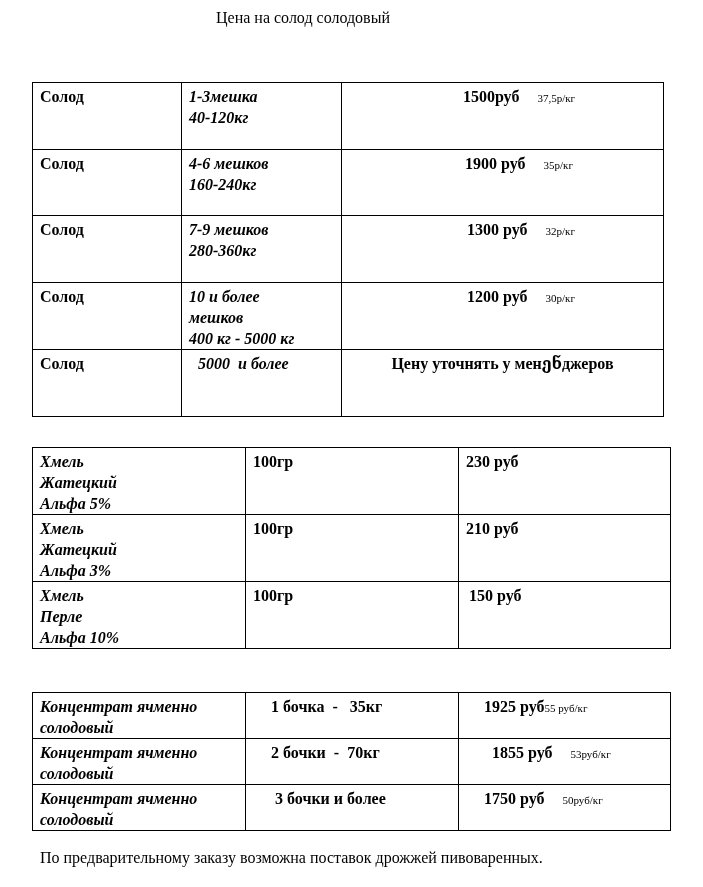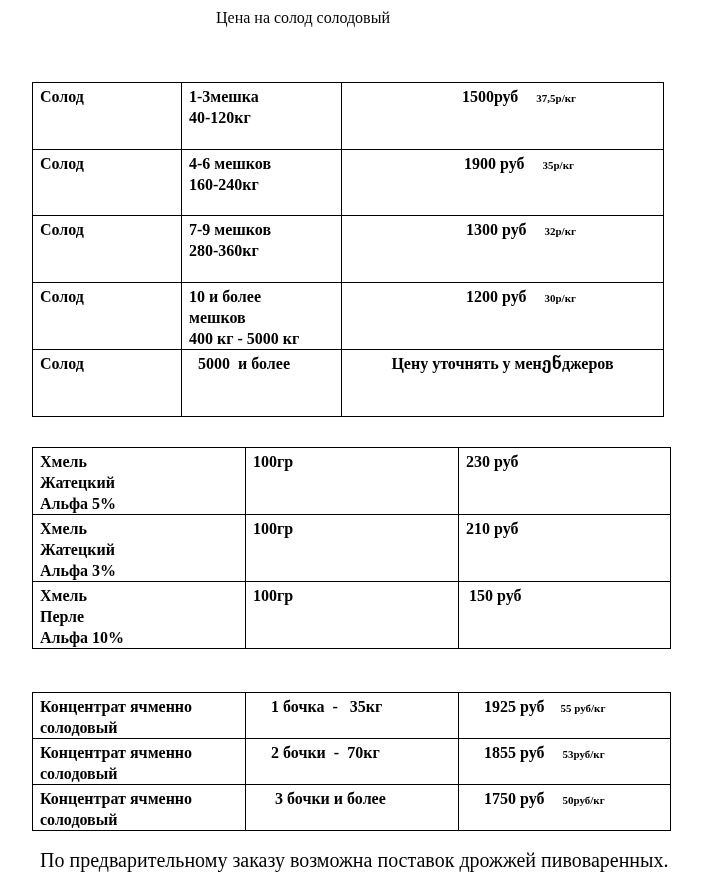--- a/index.html
+++ b/index.html
@@ -13,28 +13,28 @@
   }
   .title span { position: absolute; left: 216px; white-space: nowrap; }
   table {
     position: absolute; border-collapse: collapse; table-layout: fixed;
     font-weight: bold; font-size: 16px; line-height: 21px;
   }
   td {
     border: 1.5px solid #000; vertical-align: top; padding: 3px 7px 0 7px;
     box-sizing: border-box; overflow: hidden;
   }
-  .small { font-weight: bold; font-size: 11px; margin-left: 18px; }
-  .l { display: block; white-space: nowrap; }
+  .small { font-weight: normal; font-size: 11px; margin-left: 18px; }
+  .l { display: block; white-space: nowrap; font-style: italic; }
   #t-malt { left: 32px; top: 82px; width: 631px; }
   #t-malt td.c3 { text-align: center; }
   #t-hops { left: 32px; top: 447px; width: 638px; }
   #t-conc { left: 32px; top: 692px; width: 638px; }
   .footer {
-    position: absolute; left: 40px; top: 849px; font-size: 20px; white-space: nowrap;
+    position: absolute; left: 40px; top: 849px; font-size: 16px; white-space: nowrap;
   }
 </style>
 </head>
 <body>
 
 <div class="title">
     <span>Цена на солод солодовый</span>
   </div>
 
 <table id="t-malt">
@@ -141,30 +141,30 @@
       <col style="width:212px">
     </colgroup>
   <tbody>
       <tr style="height:44px">
     <td>
       <span class="l">Концентрат ячменно</span>
       <span class="l">солодовый</span>
     </td>
     <td style="padding-left:25px;white-space:pre">1 бочка  -   35кг</td>
     <td style="padding-left:25px">
-      <span>1925 руб</span><span class="small" style="margin-left:16px">55 руб/кг</span>
+      <span>1925 руб</span><span class="small" style="margin-left:0">55 руб/кг</span>
     </td>
   </tr>
   <tr style="height:44px">
     <td>
       <span class="l">Концентрат ячменно</span>
       <span class="l">солодовый</span>
     </td>
     <td style="padding-left:25px;white-space:pre">2 бочки  -  70кг</td>
-    <td style="padding-left:25px">
+    <td style="padding-left:33px">
       <span>1855 руб</span><span class="small" style="margin-left:18px">53руб/кг</span>
     </td>
   </tr>
   <tr style="height:44px">
     <td>
       <span class="l">Концентрат ячменно</span>
       <span class="l">солодовый</span>
     </td>
     <td style="padding-left:29px;white-space:pre">3 бочки и более</td>
     <td style="padding-left:25px">

